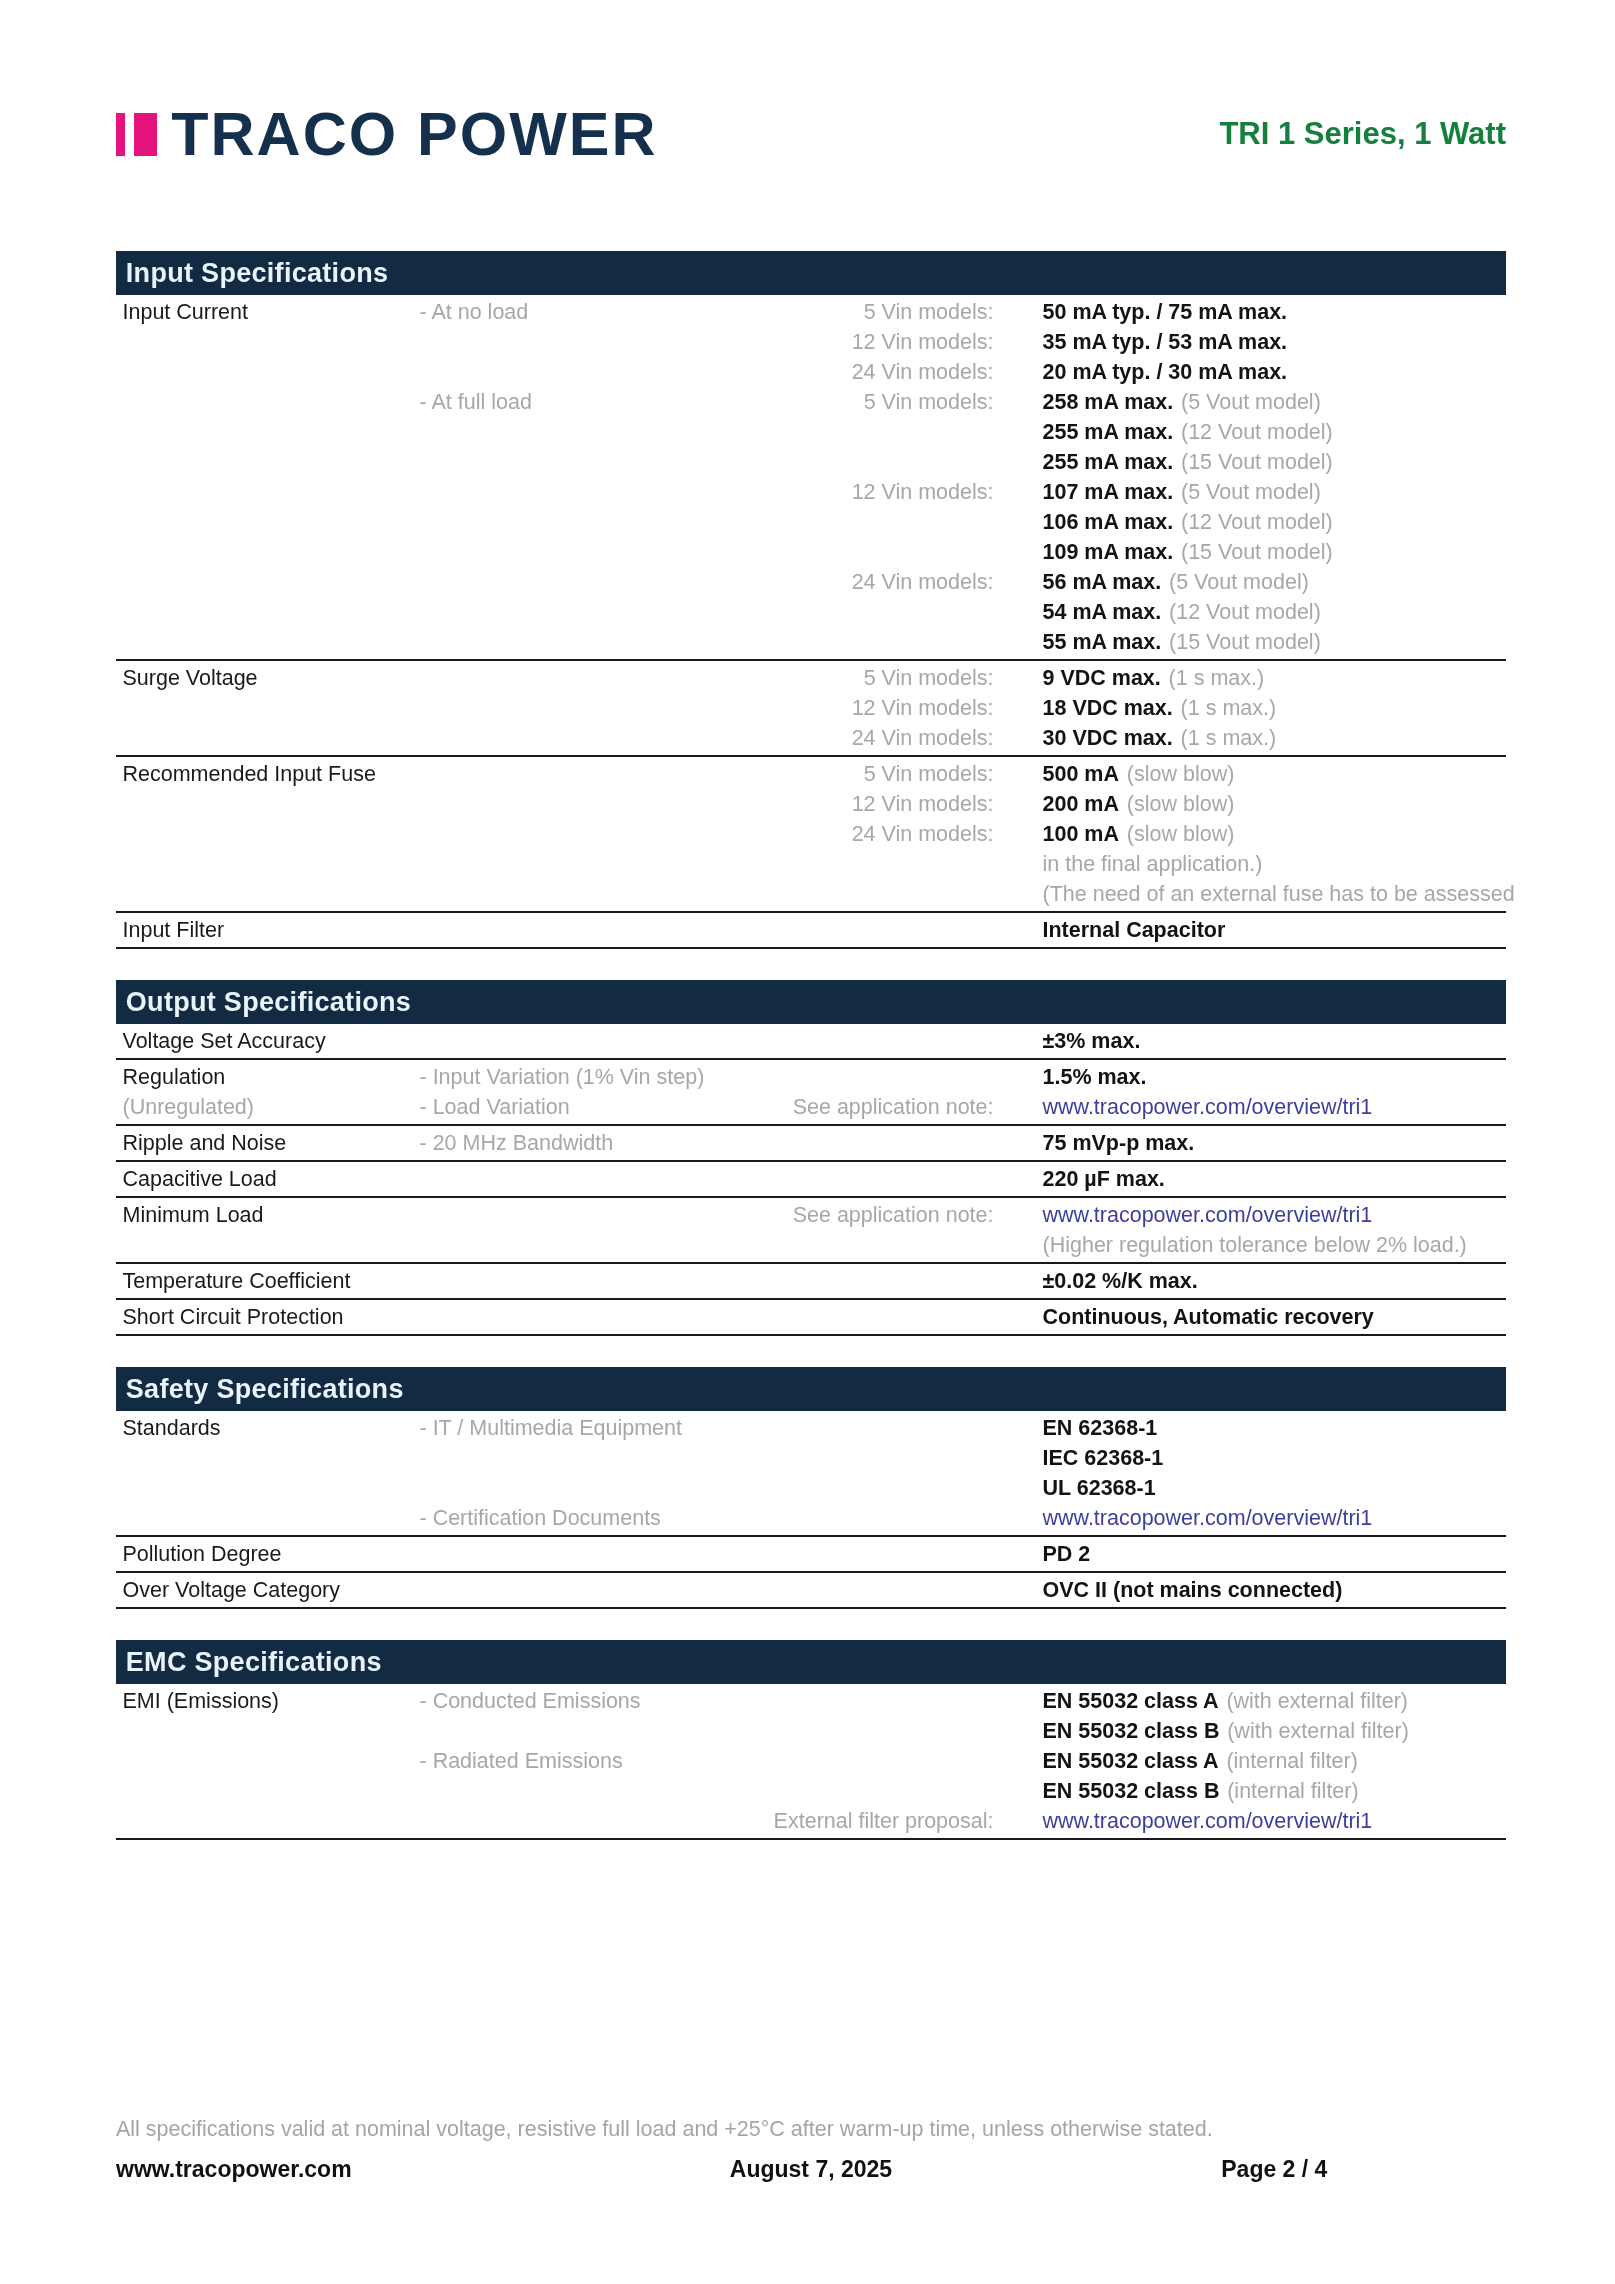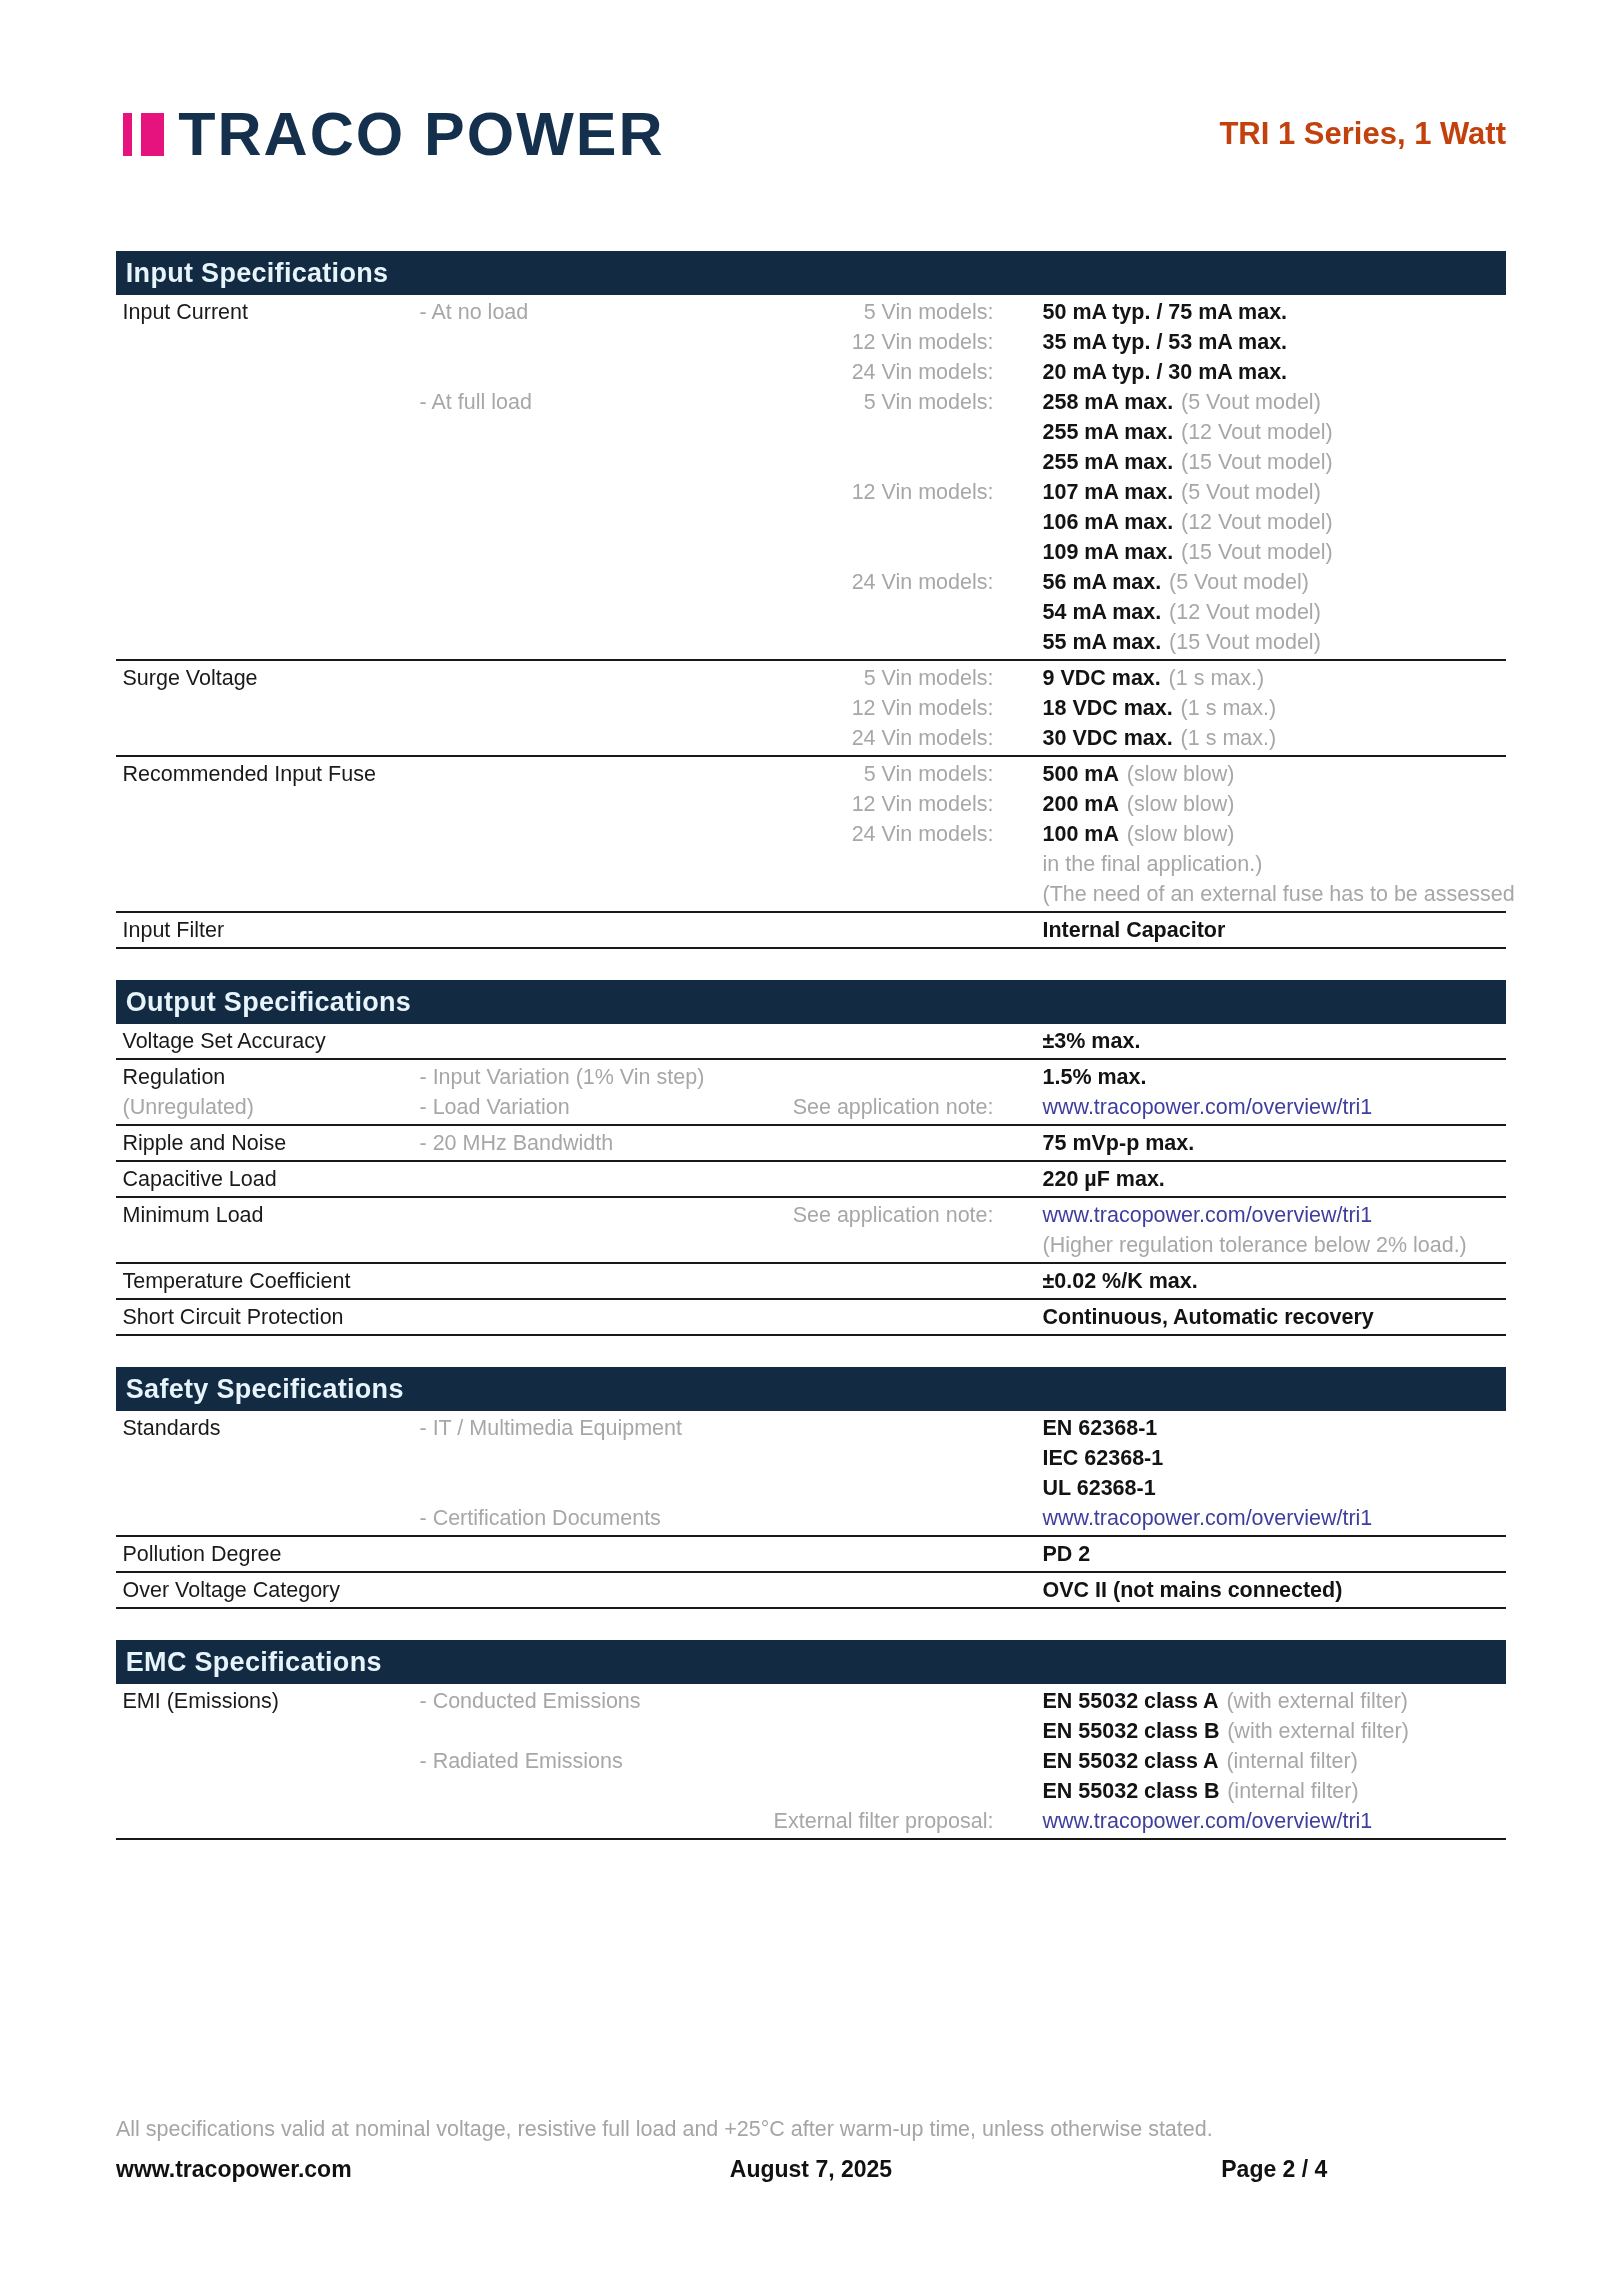--- a/index.html
+++ b/index.html
@@ -8,30 +8,30 @@
     width:1616px; height:2284px;
     background:#ffffff;
     font-family:"Liberation Sans", sans-serif;
     overflow:hidden;
   }
   
   .hdr {
     position:absolute; top:104px; left:116px; width:1390px;
     display:flex; justify-content:space-between; align-items:flex-start;
   }
-  .logo { display:flex; align-items:center;margin-left:7px; }
+  .logo { display:flex; align-items:center; }
   .logo .bar { display:inline-block; height:43px; background:#e6127d; }
   .logo .bar1 { width:9px; margin-right:8.5px; }
   .logo .bar2 { width:23.5px; margin-right:14.3px; }
   .logo-text {
     font-size:61px; font-weight:700; color:#14304d;
     letter-spacing:2px; line-height:1; white-space:nowrap;
   }
   .series-title {
-    font-size:31px; font-weight:700; color:#c2410c;
+    font-size:31px; font-weight:700; color:#15803d;
     padding-top:11.7px; white-space:nowrap;
   }
   
   #tables { position:absolute; top:251px; left:116px; width:1390px; }
   .spec-table { margin-bottom:31px; }
   .section-bar {
     background:#132b42; height:44px;
     display:flex; align-items:center; padding-left:9.8px;
     box-sizing:border-box;
   }

